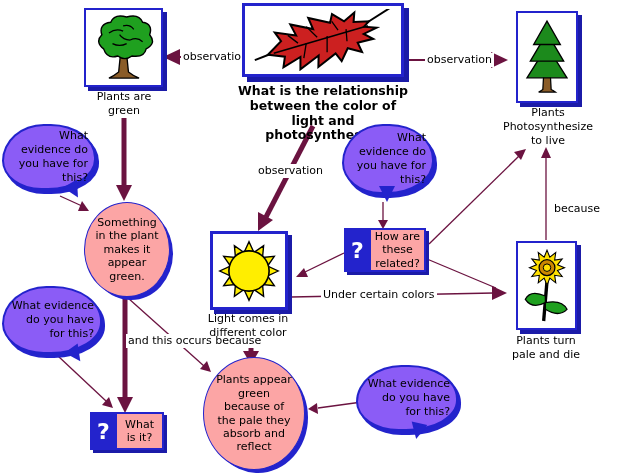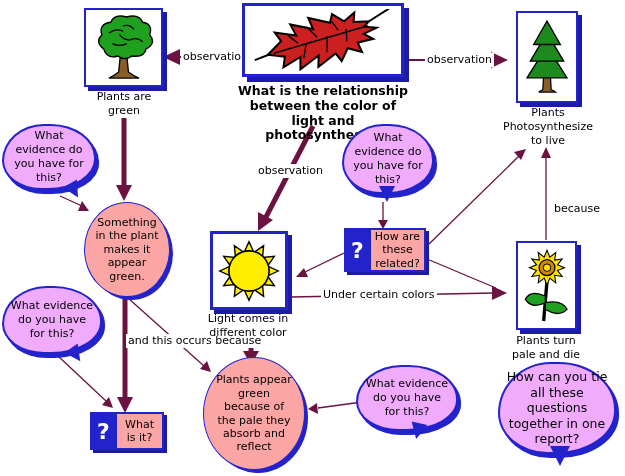--- a/index.html
+++ b/index.html
@@ -26,24 +26,24 @@
   .ellipse{position:absolute;background:#fca5a5;border:1px solid var(--blue);border-radius:50%;
            box-shadow:4px 4px 0 -1px var(--blue);display:flex;align-items:center;
            justify-content:center;text-align:center;font-size:11px;line-height:1.22;
            z-index:3;box-sizing:border-box;}
   .qbox{position:absolute;background:var(--blue);box-shadow:3px 3px 0 var(--shadow);
         padding:2px;display:flex;gap:2px;z-index:3;box-sizing:border-box;}
   .qmark{color:#fff;font-weight:bold;font-size:22px;width:23px;display:flex;
          align-items:center;justify-content:center;}
   .qtext{background:#fca5a5;flex:1;display:flex;align-items:center;justify-content:center;
          text-align:center;font-size:11px;line-height:1.2;padding:1px 2px;}
-  .bubble{position:absolute;background:#f0abfc;border:2px solid var(--blue);
+  .bubble{position:absolute;background:#8b5cf6;border:2px solid var(--blue);
           border-radius:48% 52% 55% 45% / 60% 55% 50% 48%;
           box-shadow:3px 4px 0 var(--blue);display:flex;align-items:center;
-          justify-content:center;text-align:center;font-size:11px;line-height:1.28;
+          justify-content:center;text-align:right;font-size:11px;line-height:1.28;
           z-index:4;box-sizing:border-box;padding:4px 6px;}
   .bubble .tail{position:absolute;width:0;height:0;border:8px solid transparent;
           border-top:16px solid var(--blue);bottom:-18px;}
   .big{font-size:12.5px;line-height:1.25;}
   .big .tail{border-width:10px;border-top-width:20px;bottom:-24px;}
   .edgelabel{position:absolute;background:#fff;font-size:11px;line-height:1.1;
              padding:1px 2px;z-index:2;white-space:nowrap;}
 </style>
 </head>
 <body>
@@ -173,18 +173,14 @@
   <div class="bubble" style="left:342px;top:124px;width:92px;height:70px;">
     <span>What evidence do you have for this?</span>
     <span class="tail" style="left:40%;"></span>
   </div>
 
   <div class="bubble" style="left:356px;top:365px;width:102px;height:66px;">
     <span>What evidence do you have for this?</span>
     <span class="tail" style="left:52%;transform:rotate(12deg);"></span>
   </div>
 
-  <div class="bubble big" style="left:498px;top:362px;width:118px;height:92px;">
-    <span>How can you tie all these questions together in one report?</span>
-    <span class="tail" style="left:44%;"></span>
-  </div>
 
 </div>
 
 </body></html>

